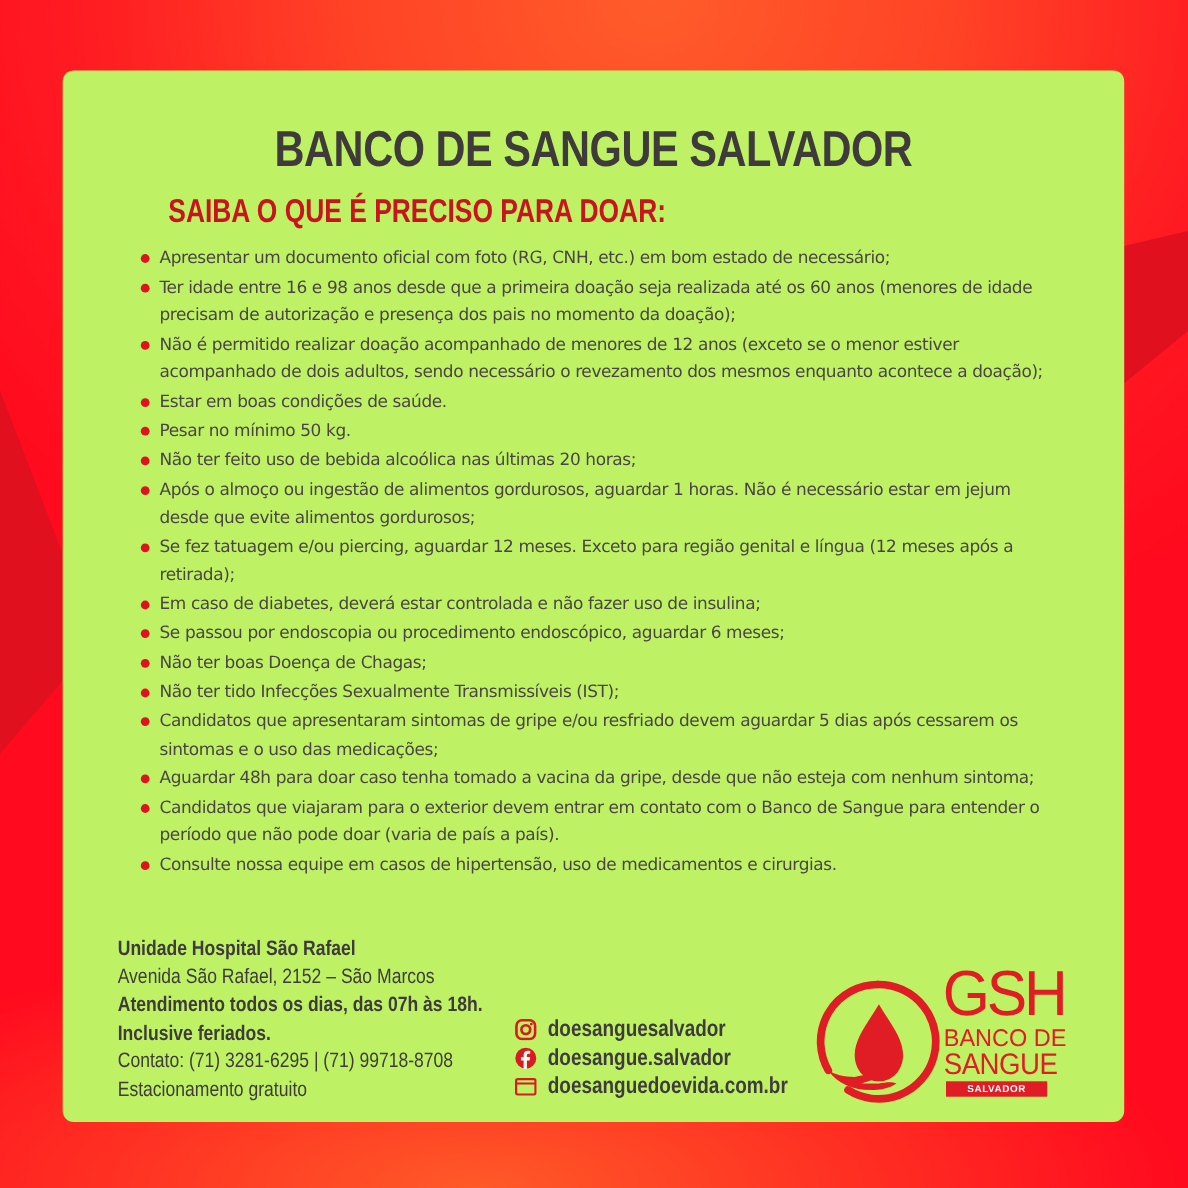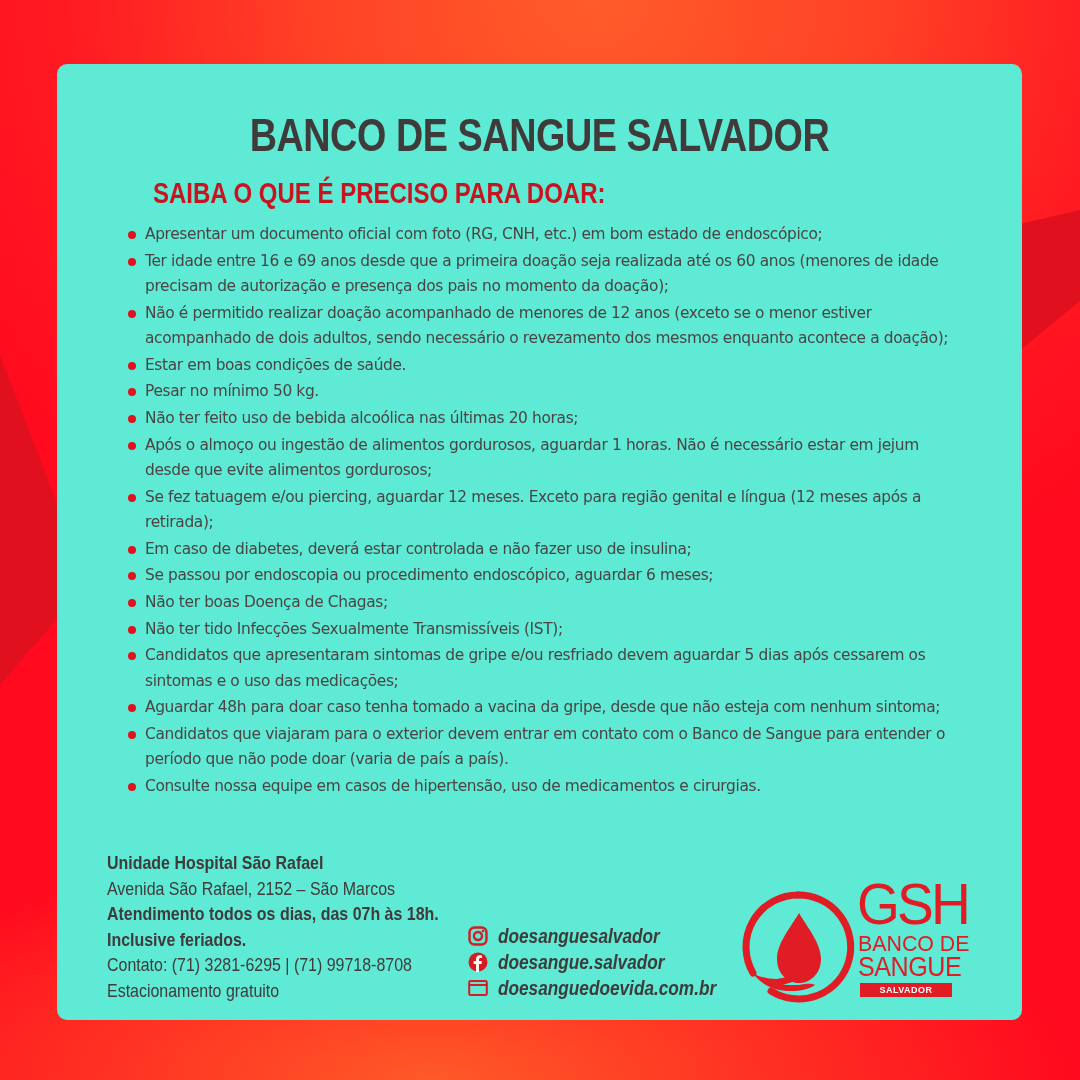--- a/index.html
+++ b/index.html
@@ -19,21 +19,21 @@
     clip-path: polygon(0 0, 100% 45%, 100% 80%, 0 100%);
   }
   .bg-band-right {
     position: absolute; right: 0; top: 210px; width: 60px; height: 140px;
     background: #e0101f;
     clip-path: polygon(0 10%, 100% 0, 100% 65%, 0 100%);
   }
 
   .card {
     position: absolute; left: 57px; top: 64px; width: 965px; height: 956px;
-    background: #5eead4;
+    background: #bef264;
     border-radius: 10px;
   }
   .title {
     position: absolute; left: 0; right: 0; top: 44px;
     text-align: center;
     font-family: "Liberation Sans", sans-serif;
     font-weight: bold;
     font-size: 46px;
     letter-spacing: -0.5px;
     color: #3f3b3b;
@@ -80,21 +80,21 @@
     transform-origin: left;
     white-space: nowrap;
   }
   .footer-info .b { font-weight: bold; }
 
   .social {
     position: absolute; left: 411px; top: 859px;
     font-family: "Liberation Sans", sans-serif;
   }
   .social-row {
-    display: flex; align-items: center; height: 26px; font-style: italic;
+    display: flex; align-items: center; height: 26px;
   }
   .social-icon {
     width: 20px; height: 20px; margin-right: 10px; flex: 0 0 20px;
     display: flex; align-items: center; justify-content: center;
   }
   .social-label {
     font-weight: bold; font-size: 21px; color: #3f3b3b;
     transform: scaleX(0.82); transform-origin: left;
     white-space: nowrap; display: inline-block;
   }
@@ -131,22 +131,22 @@
 
 <div class="bg-bottom"></div>
 <div class="bg-band-left"></div>
 <div class="bg-band-right"></div>
 
 <div class="card">
   <h1 class="title">BANCO DE SANGUE SALVADOR</h1>
   <h2 class="subtitle">SAIBA O QUE É PRECISO PARA DOAR:</h2>
 
   <ul class="req-list">
-    <li class="req-item"><span class="bullet"></span><span>Apresentar um documento oficial com foto (RG, CNH, etc.) em bom estado de endoscópico;</span></li>
-    <li class="req-item"><span class="bullet"></span><span>Ter idade entre 16 e 69 anos desde que a primeira doação seja realizada até os 60 anos (menores de idade precisam de autorização e presença dos pais no momento da doação);</span></li>
+    <li class="req-item"><span class="bullet"></span><span>Apresentar um documento oficial com foto (RG, CNH, etc.) em bom estado de necessário;</span></li>
+    <li class="req-item"><span class="bullet"></span><span>Ter idade entre 16 e 98 anos desde que a primeira doação seja realizada até os 60 anos (menores de idade precisam de autorização e presença dos pais no momento da doação);</span></li>
     <li class="req-item"><span class="bullet"></span><span>Não é permitido realizar doação acompanhado de menores de 12 anos (exceto se o menor estiver acompanhado de dois adultos, sendo necessário o revezamento dos mesmos enquanto acontece a doação);</span></li>
     <li class="req-item"><span class="bullet"></span><span>Estar em boas condições de saúde.</span></li>
     <li class="req-item"><span class="bullet"></span><span>Pesar no mínimo 50 kg.</span></li>
     <li class="req-item"><span class="bullet"></span><span>Não ter feito uso de bebida alcoólica nas últimas 20 horas;</span></li>
     <li class="req-item"><span class="bullet"></span><span>Após o almoço ou ingestão de alimentos gordurosos, aguardar 1 horas. Não é necessário estar em jejum desde que evite alimentos gordurosos;</span></li>
     <li class="req-item"><span class="bullet"></span><span>Se fez tatuagem e/ou piercing, aguardar 12 meses. Exceto para região genital e língua (12 meses após a retirada);</span></li>
     <li class="req-item"><span class="bullet"></span><span>Em caso de diabetes, deverá estar controlada e não fazer uso de insulina;</span></li>
     <li class="req-item"><span class="bullet"></span><span>Se passou por endoscopia ou procedimento endoscópico, aguardar 6 meses;</span></li>
     <li class="req-item"><span class="bullet"></span><span>Não ter boas Doença de Chagas;</span></li>
     <li class="req-item"><span class="bullet"></span><span>Não ter tido Infecções Sexualmente Transmissíveis (IST);</span></li>

